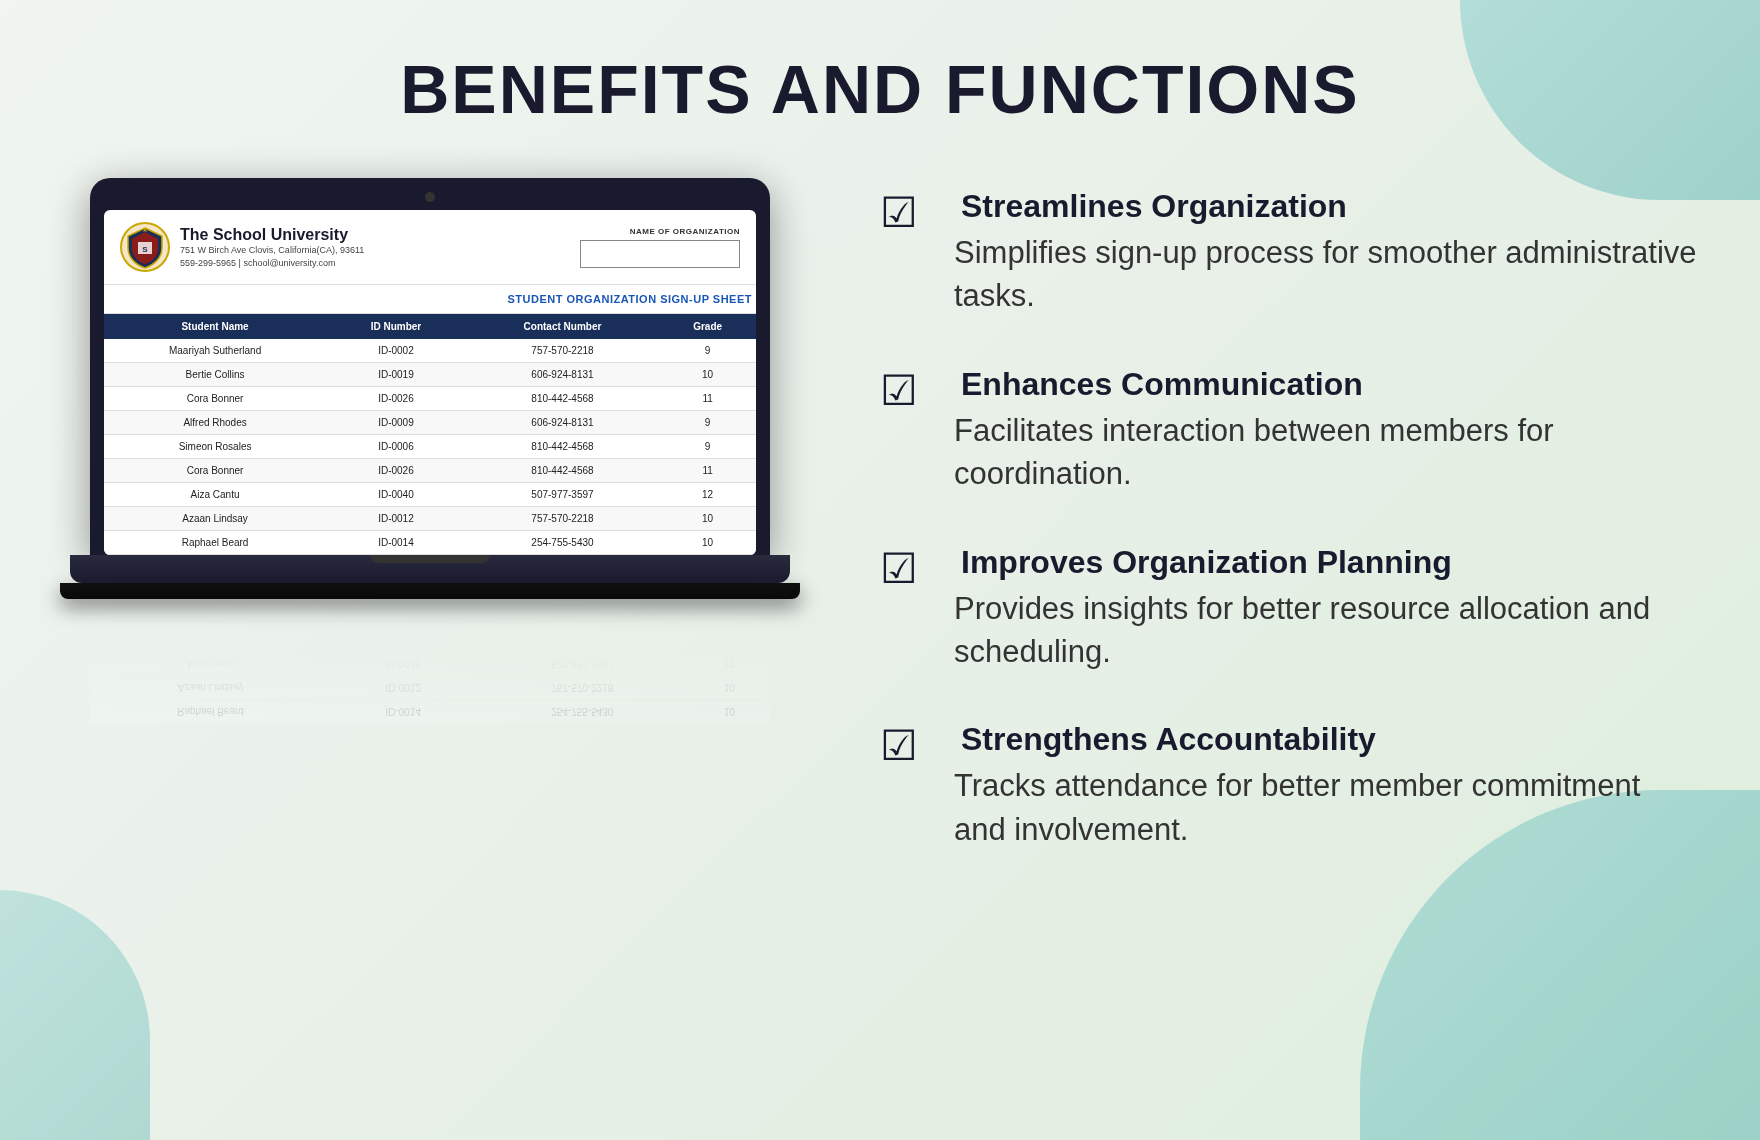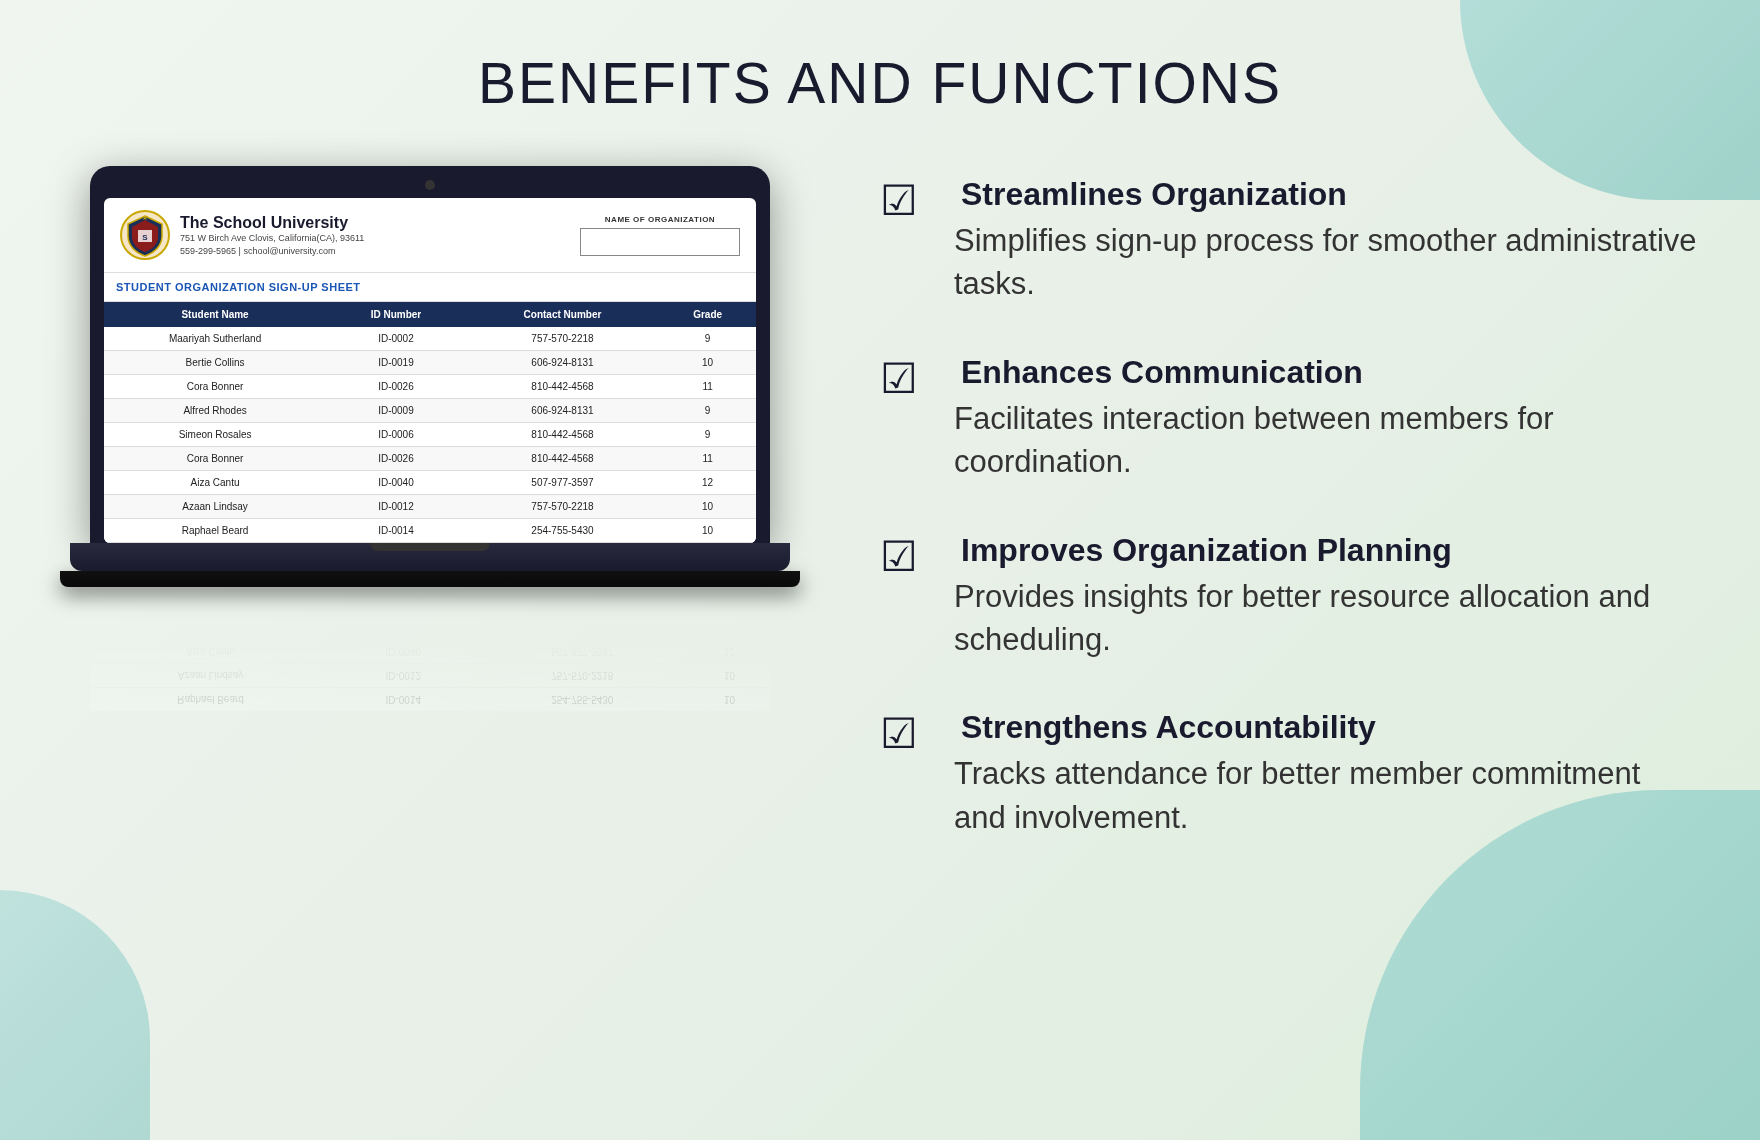--- a/index.html
+++ b/index.html
@@ -55,22 +55,22 @@
     }
 
     
     .page-title {
       text-align: center;
       padding-top: 50px;
       padding-bottom: 30px;
     }
 
     .page-title h1 {
-      font-size: 57px;
-      font-weight: 400;
+      font-size: 68px;
+      font-weight: 700;
       color: #1a1a2e;
       letter-spacing: 2px;
       text-transform: uppercase;
     }
 
     
     .content-area {
       display: flex;
       align-items: flex-start;
       padding: 0 60px;
@@ -138,41 +138,41 @@
       line-height: 1.2;
     }
 
     .doc-school-address {
       font-size: 9px;
       color: #444;
       line-height: 1.4;
     }
 
     .doc-org-box {
-      text-align: center;
+      text-align: right;
     }
 
     .doc-org-label {
       font-size: 8px;
       font-weight: 700;
       color: #333;
       letter-spacing: 0.5px;
       margin-bottom: 4px;
     }
 
     .doc-org-input {
       width: 160px;
       height: 28px;
       border: 1.5px solid #888;
       background: white;
     }
 
     .doc-sheet-title {
-      text-align: left;
-      padding: 8px 12px;
+      text-align: right;
+      padding: 8px 4px;
       font-size: 11px;
       font-weight: 700;
       color: #1a56b5;
       letter-spacing: 0.5px;
       border-bottom: 1px solid #ddd;
     }
 
     .doc-table {
       width: 100%;
       border-collapse: collapse;

